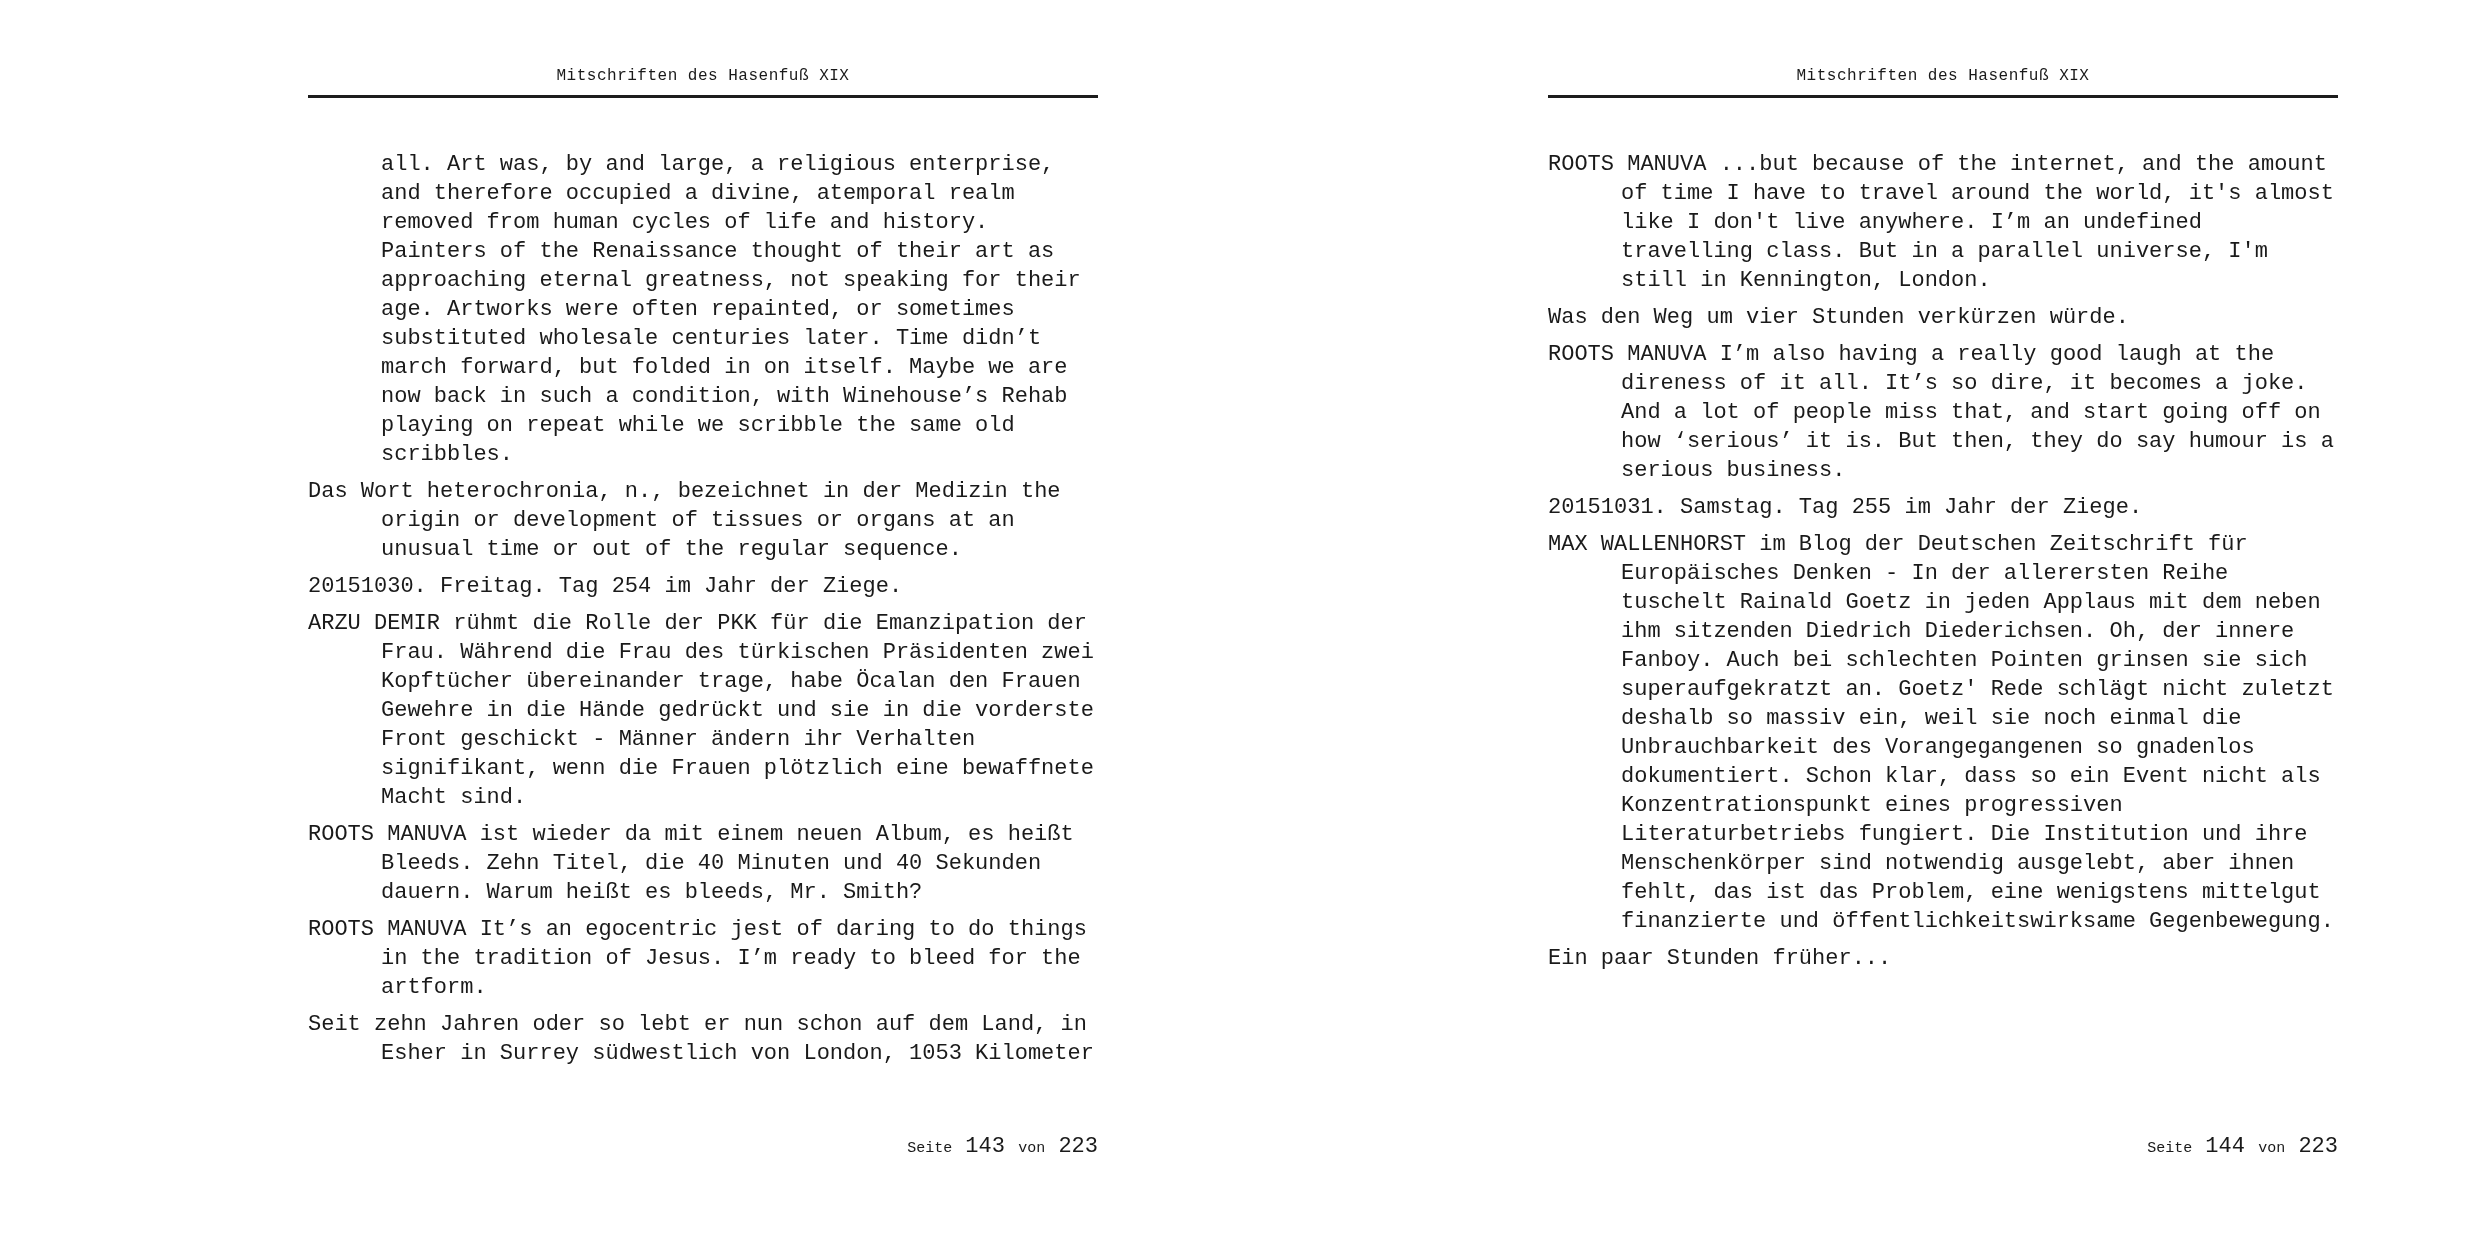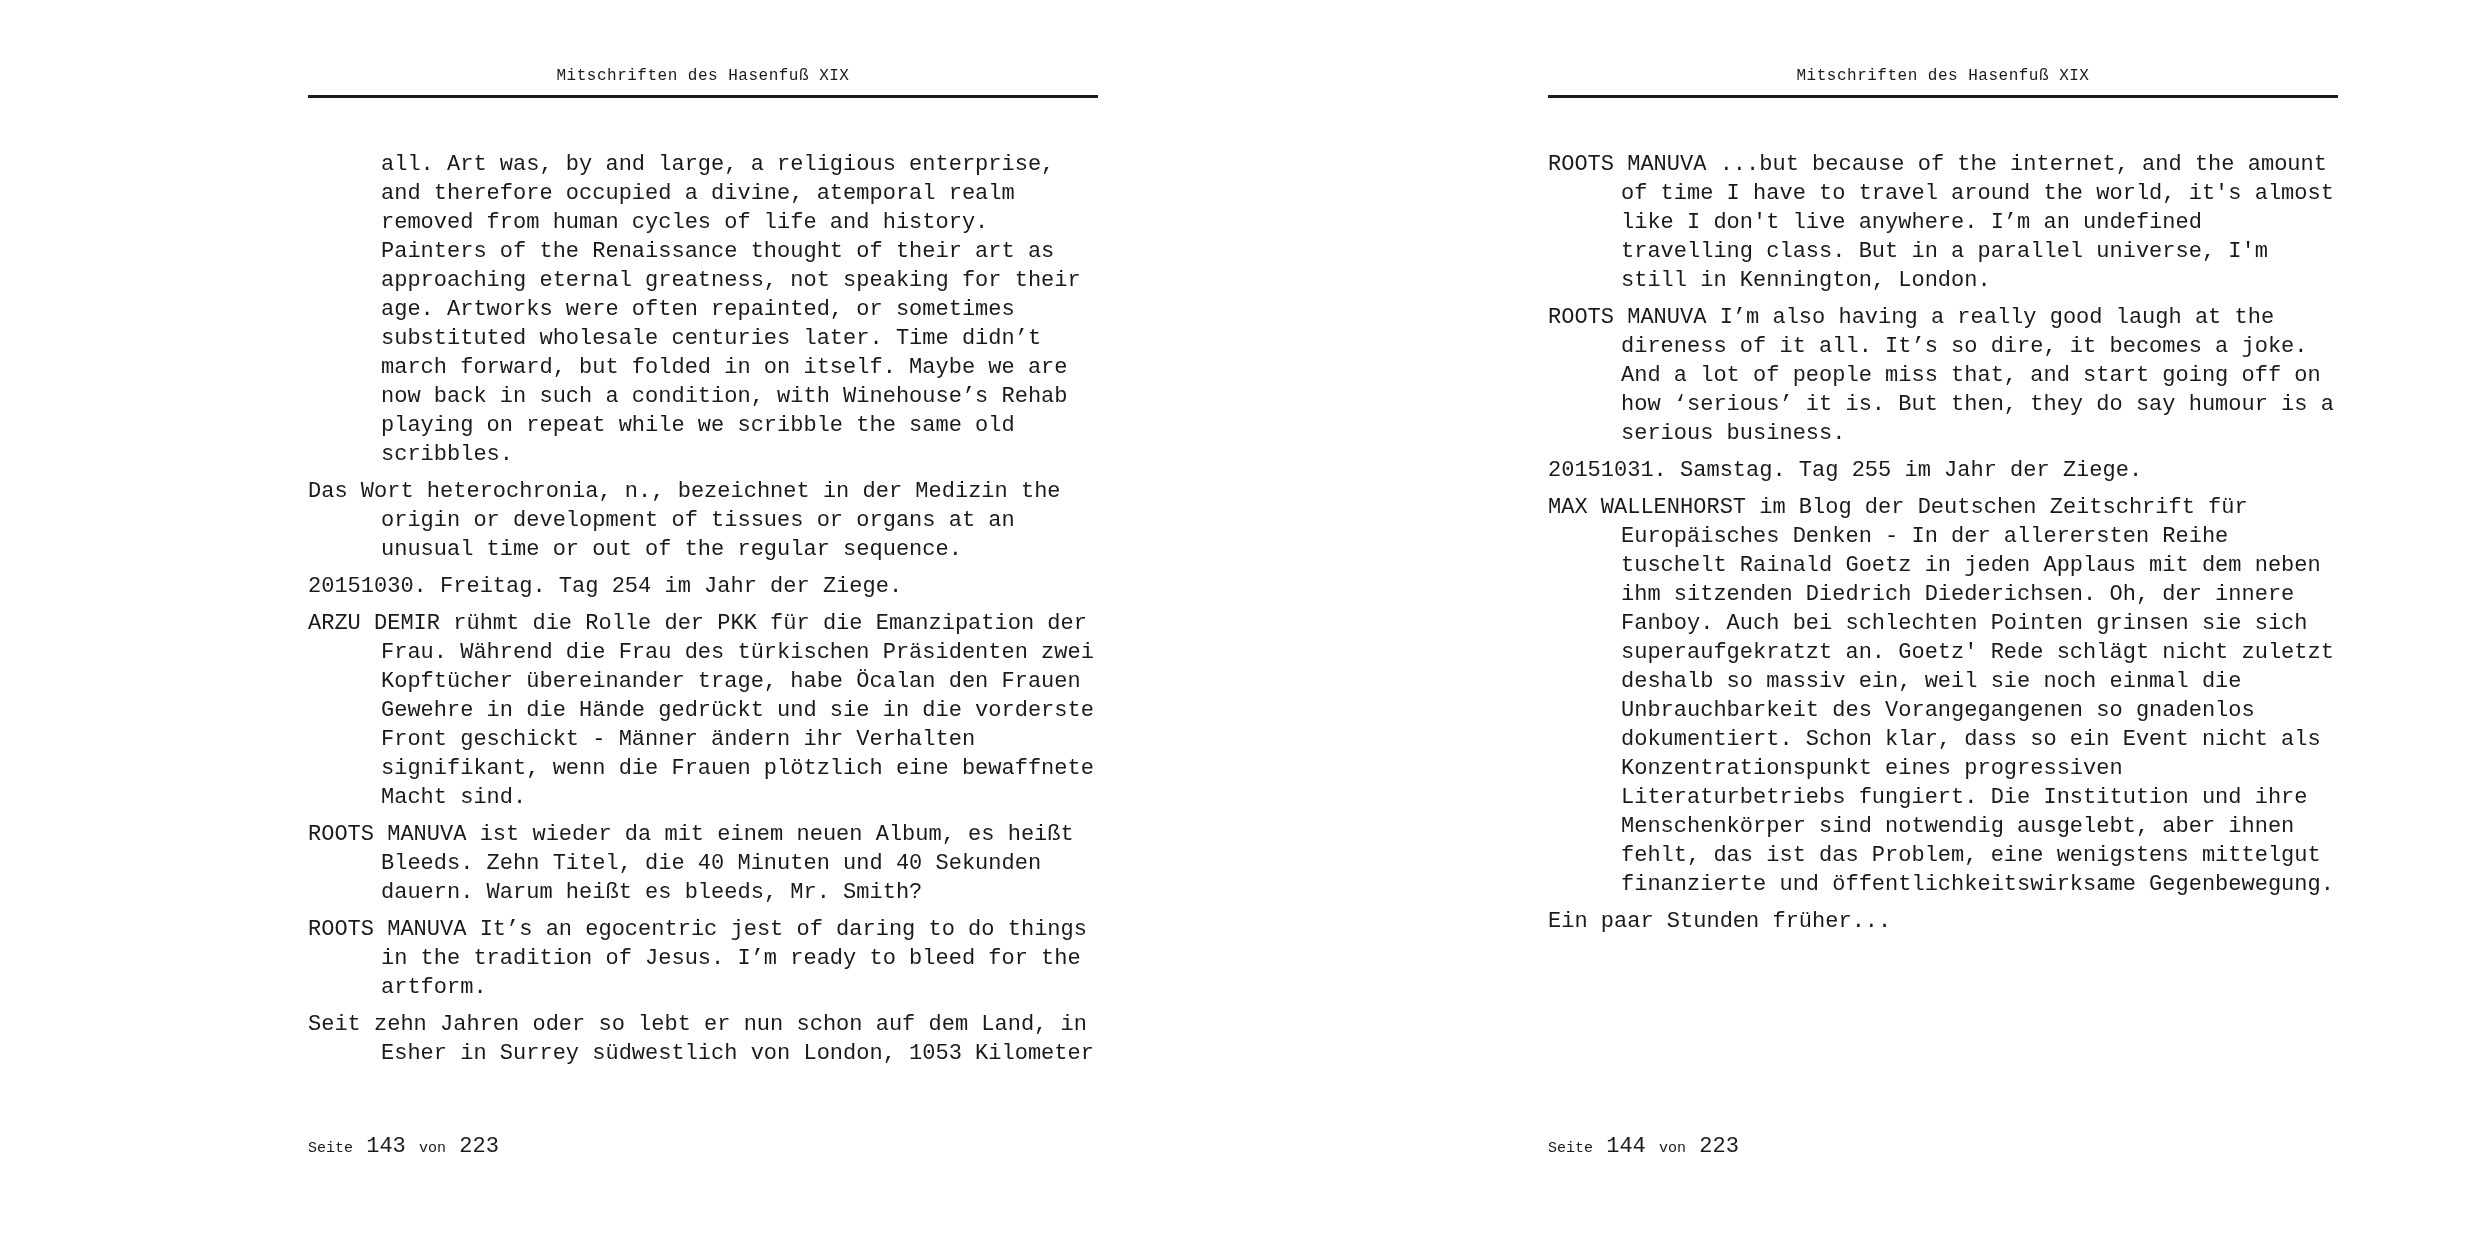--- a/index.html
+++ b/index.html
@@ -17,21 +17,21 @@
     text-align:center;font-size:16px;line-height:20px;
     letter-spacing:0.5px;
   }
   .rule{position:absolute;top:95px;left:0;width:100%;height:3px;background:#1c1c1c}
   .body-text{position:absolute;top:150px;left:0;width:100%;font-size:22px;line-height:29px}
   .para{white-space:pre-wrap;padding-left:73px;text-indent:-73px;margin:0 0 8px 0}
   .para.cont{text-indent:0}
   .it{}
   .page-footer{
     position:absolute;top:1133px;left:0;width:100%;
-    text-align:left;font-size:22px;line-height:27px;
+    text-align:right;font-size:22px;line-height:27px;
   }
   .page-footer .small{font-size:15px}
 </style>
 </head>
 <body>
 
 <div class="page page-left">
   <div class="running-head">Mitschriften des Hasenfuß XIX</div>
   <div class="rule"></div>
   <div class="body-text">
@@ -71,20 +71,21 @@
 
 <div class="page page-right">
   <div class="running-head">Mitschriften des Hasenfuß XIX</div>
   <div class="rule"></div>
   <div class="body-text">
       <div class="para"><span>ROOTS MANUVA </span><span class="it">...but because of the internet, and the amount
 of time I have to travel around the world, it's almost
 like I don't live anywhere. I’m an undefined
 travelling class. But in a parallel universe, I'm
 still in Kennington, London.</span></div>
+      <div class="para"><span>Was den Weg um vier Stunden verkürzen würde.</span></div>
       <div class="para"><span>ROOTS MANUVA </span><span class="it">I’m also having a really good laugh at the
 direness of it all. It’s so dire, it becomes a joke.
 And a lot of people miss that, and start going off on
 how ‘serious’ it is. But then, they do say humour is a
 serious business.</span></div>
       <div class="para"><span>20151031. Samstag. Tag 255 im Jahr der Ziege.</span></div>
       <div class="para"><span>MAX WALLENHORST im Blog der </span><span class="it">Deutschen Zeitschrift für
 Europäisches Denken - In der allerersten Reihe
 tuschelt Rainald Goetz in jeden Applaus mit dem neben
 ihm sitzenden Diedrich Diederichsen. Oh, der innere

